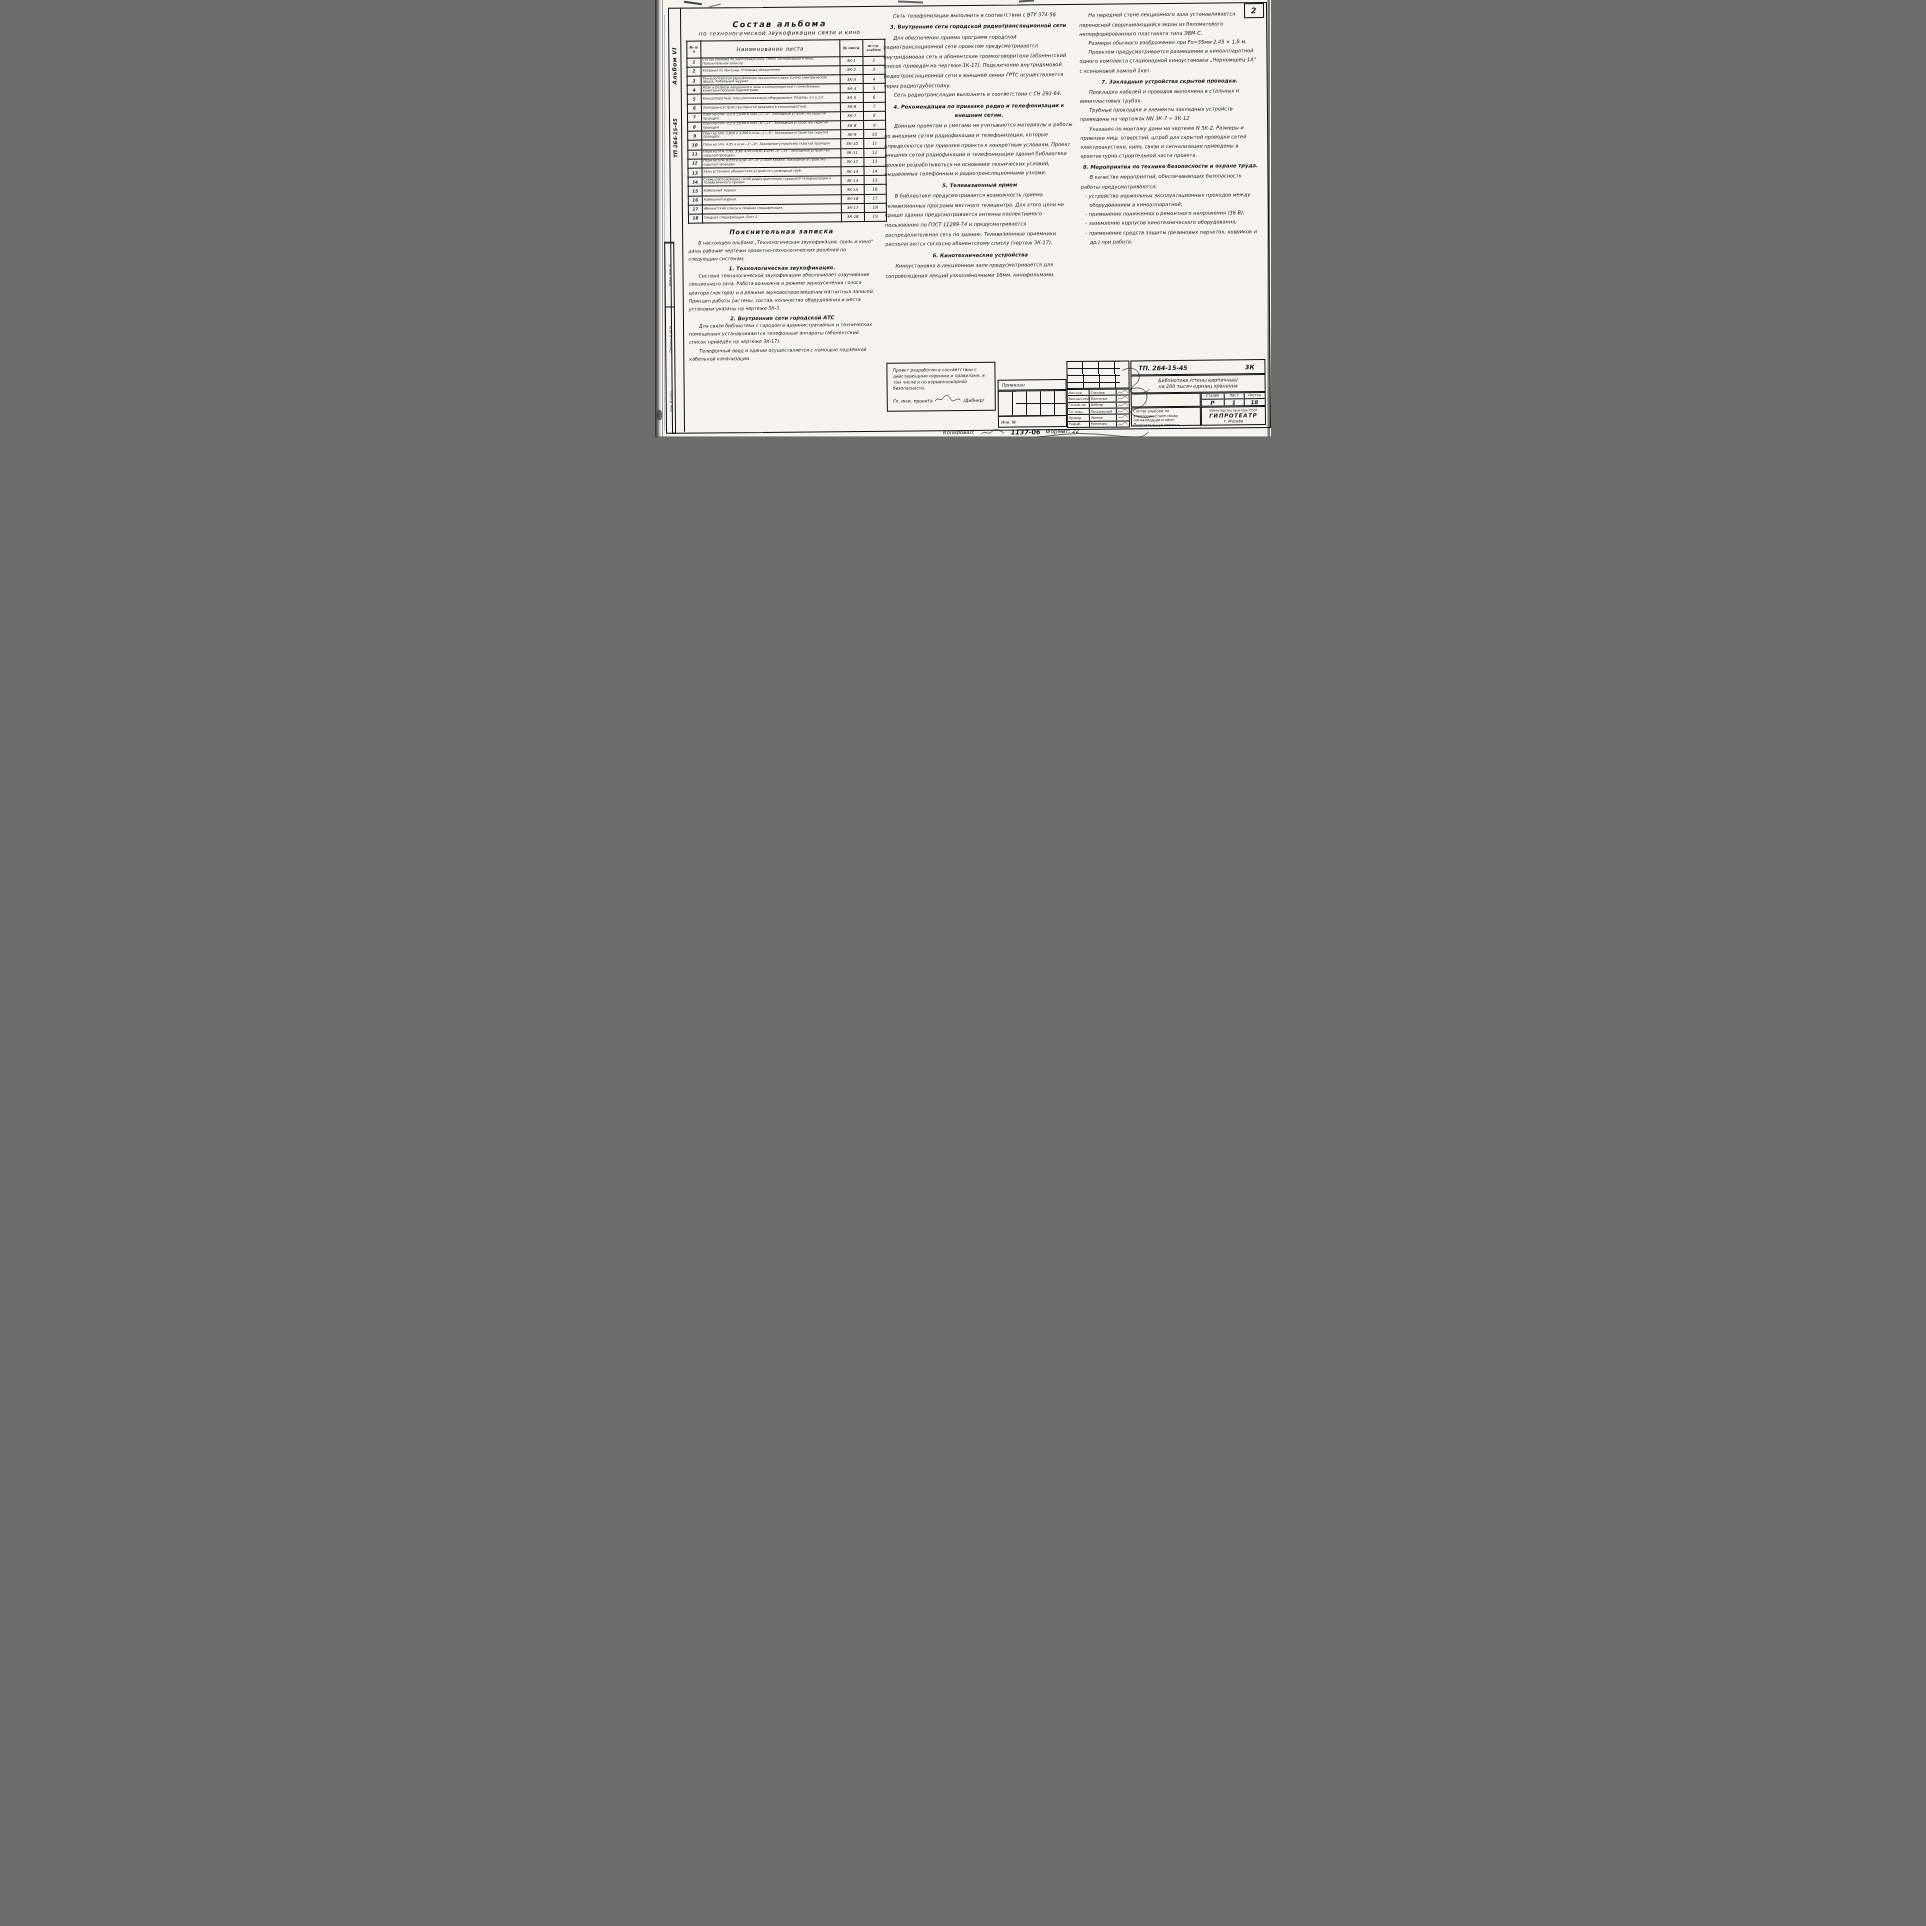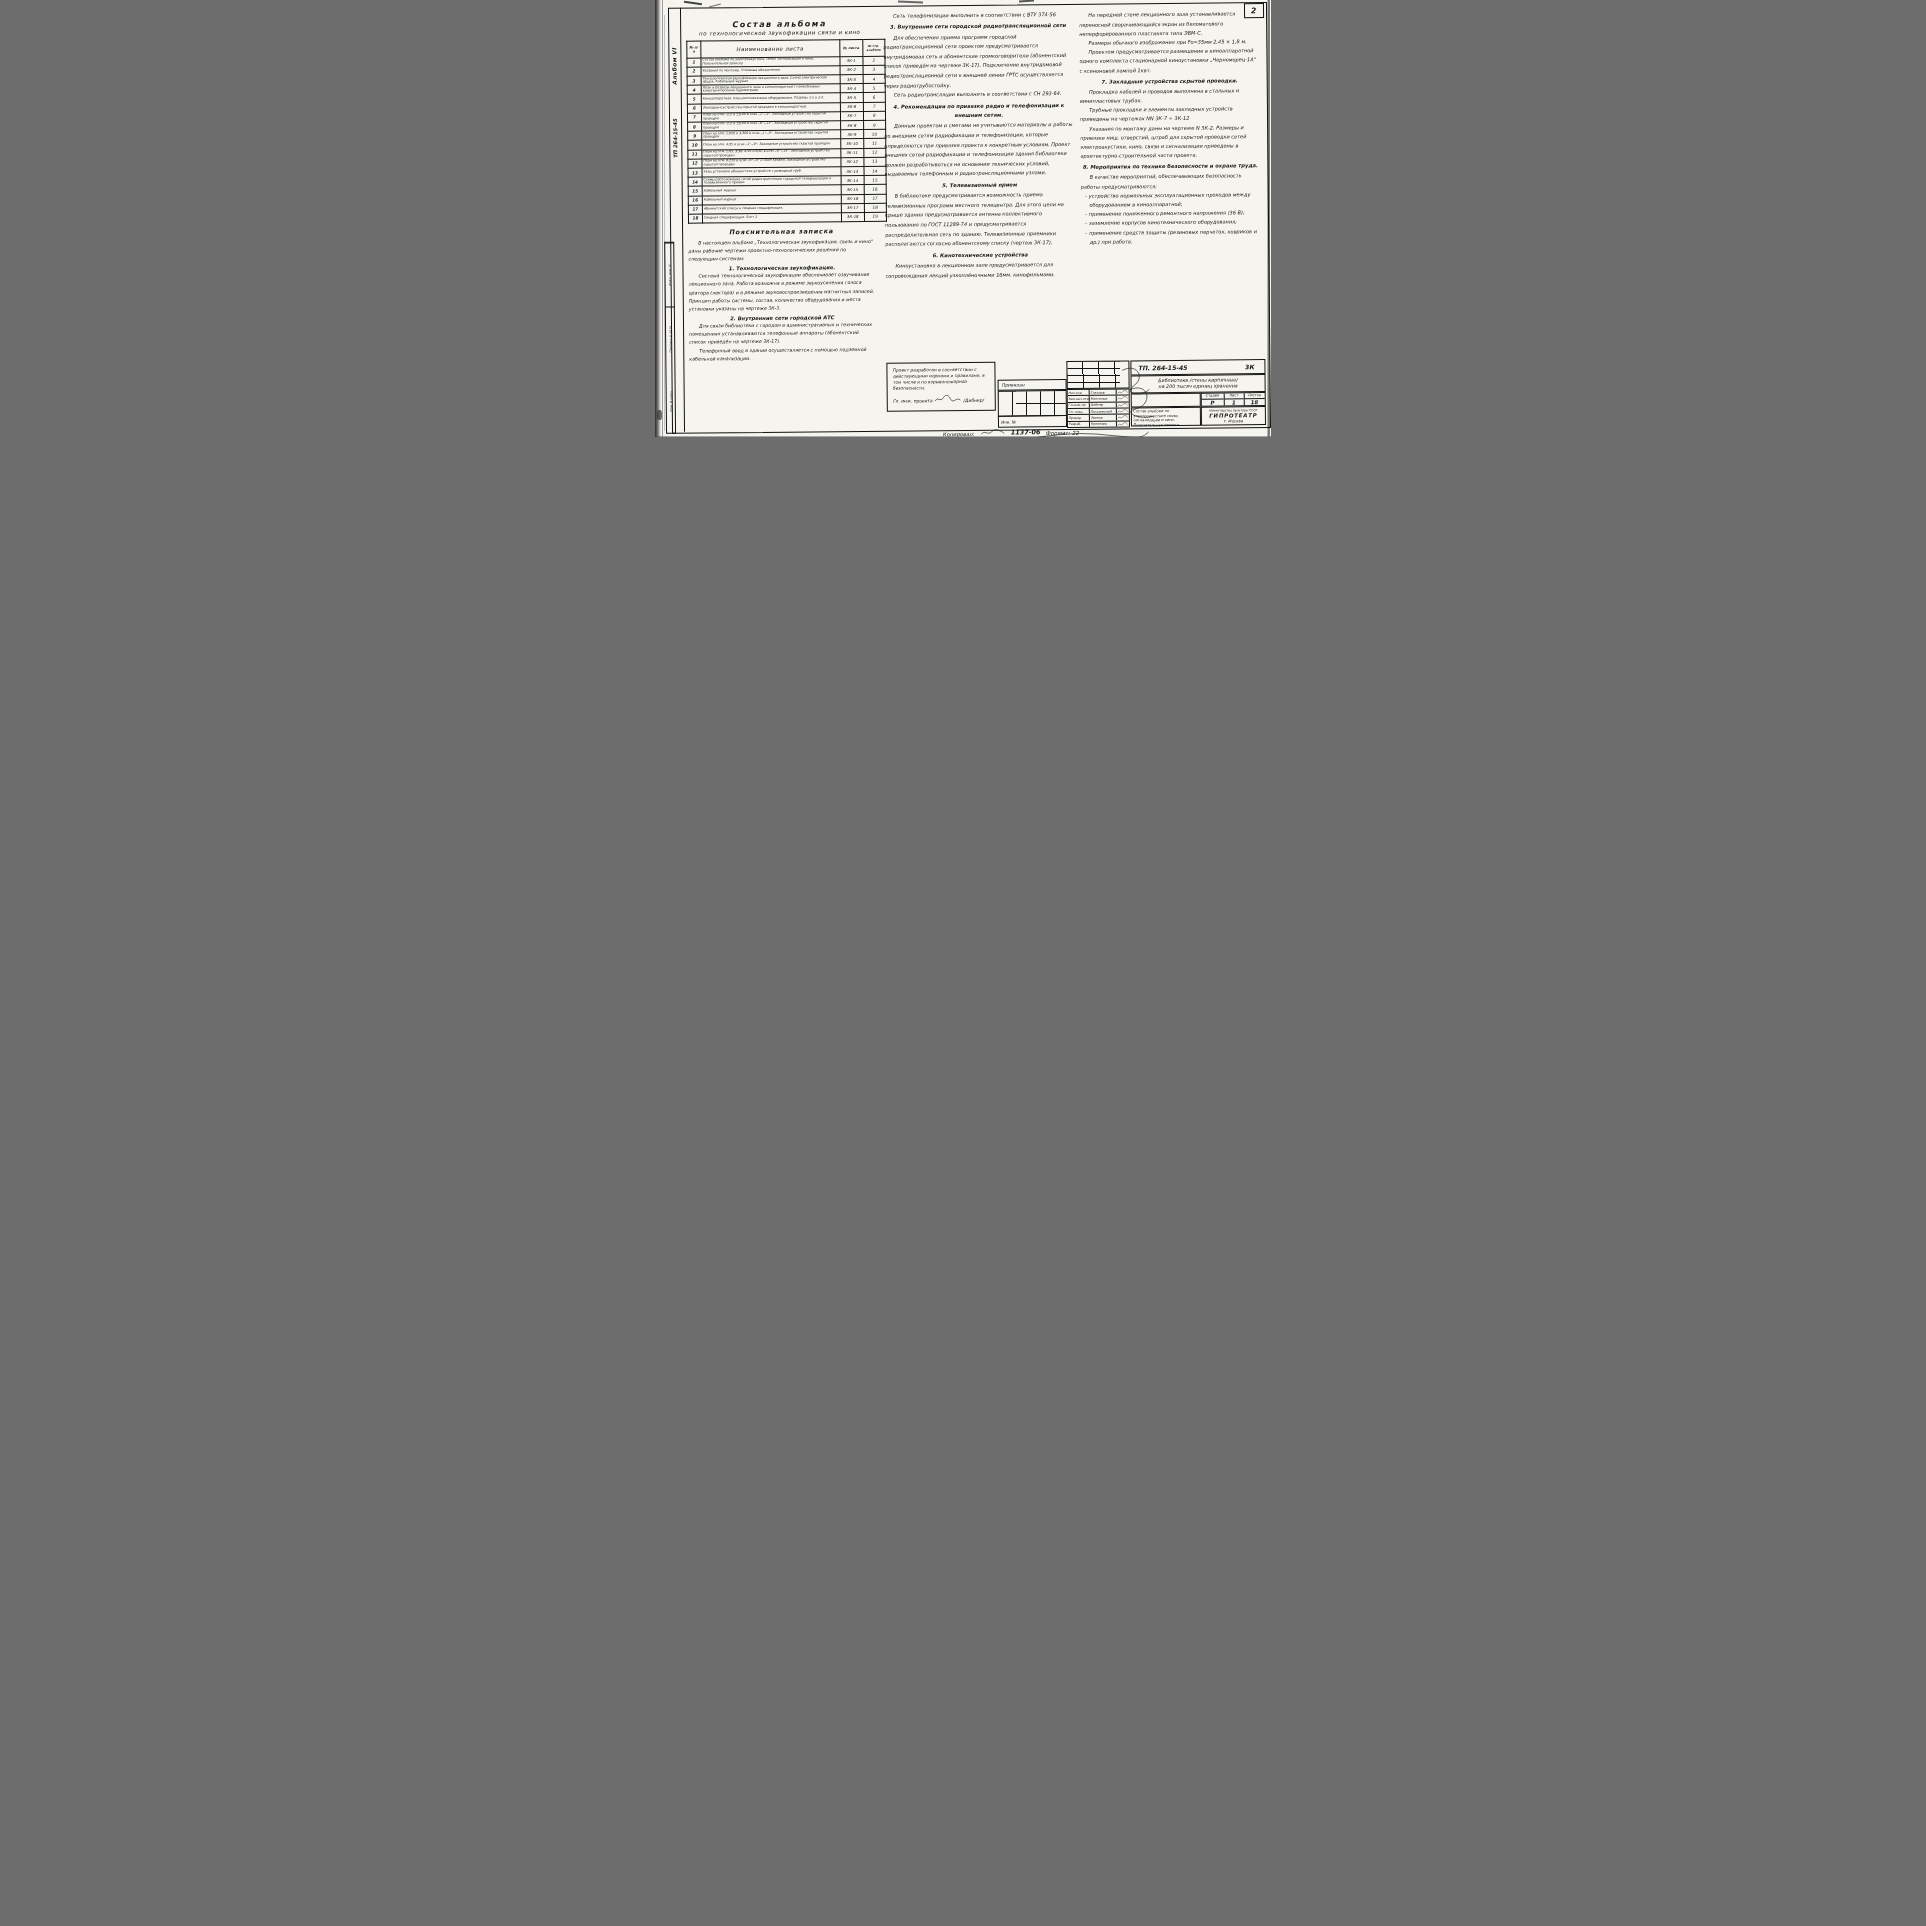--- a/index.html
+++ b/index.html
@@ -72,21 +72,21 @@
   .stage-col+.stage-col{border-left:0.8px solid #141414;}
   .s1{width:21.6px;} .s2{width:19px;} .s3{flex:1;}
   .stage-lbl{font-size:3.5px;border-bottom:0.6px solid #141414;height:5.4px;line-height:5.4px;}
   .stage-val{flex:1;font-size:5.4px;font-weight:bold;display:flex;align-items:center;justify-content:center;}
   .tb-doc{left:133px;top:47px;width:70px;height:19px;padding:1.2px 1.5px;font-size:3.6px;line-height:1.25;}
   .tb-org{left:203px;top:47px;width:65px;height:19px;display:flex;flex-direction:column;align-items:center;justify-content:center;text-align:center;}
   .tb-org .min{font-size:3px;}
   .tb-org .org{font-size:5.4px;font-weight:bold;letter-spacing:0.8px;}
   .tb-org .city{font-size:3.9px;}
   
-  .copied{position:absolute;left:286px;top:429px;display:flex;align-items:flex-end;gap:5.4px;font-style:italic;white-space:nowrap;}
+  .copied{position:absolute;left:286px;top:429px;display:flex;align-items:flex-start;gap:5.4px;font-style:italic;white-space:nowrap;}
   .copied .lab{font-size:5.2px;}
   .copied .num{font-size:6.5px;font-weight:bold;}
   .copied .fmt{font-size:5.6px;}
   
   .art{position:absolute;pointer-events:none;}
   .a-left{left:0;top:0;width:6.2px;height:100%;background:linear-gradient(90deg,#2c2c2c 0%,#6f6f6f 45%,rgba(160,160,160,0) 100%);}
   .a-l1{left:7px;top:0;width:0.8px;height:100%;background:#555;opacity:.55;}
   .a-l2{left:9.2px;top:15.4px;width:0.6px;height:95%;background:#777;opacity:.4;}
   .a-tl1{left:28.5px;top:2.3px;width:17.7px;height:1.5px;background:#222;transform:rotate(8deg);opacity:.85;}
   .a-tl2{left:54px;top:4.6px;width:11.6px;height:1.2px;background:#333;transform:rotate(-14deg);opacity:.7;}

